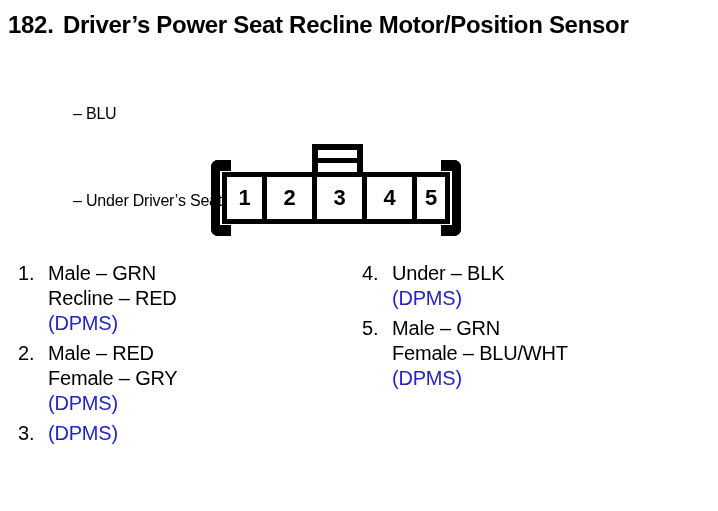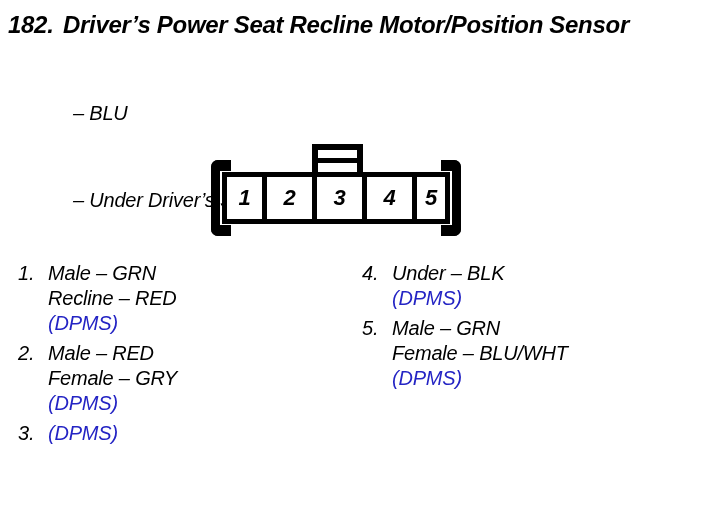--- a/index.html
+++ b/index.html
@@ -1,15 +1,15 @@
 <!DOCTYPE html>
 <html style="--note-blue: #2424c4;"><head>
 <meta charset="utf-8">
 <style>
-  * { margin: 0; padding: 0; box-sizing: border-box; font-style: italic; }
+  * { margin: 0; padding: 0; box-sizing: border-box; }
   html, body { background: #ffffff; }
   .page {
     position: relative;
     width: 718px;
     height: 511px;
     background: #ffffff;
     color: #000000;
     font-family: "Liberation Sans", sans-serif;
     overflow: hidden;
   }
@@ -25,21 +25,21 @@
     letter-spacing: -0.3px;
     white-space: nowrap;
   }
   .title-num { width: 55px; flex: 0 0 55px; }
 
   
   .details {
     position: absolute;
     left: 73px;
     top: 41px;
-    font-size: 20px;
+    font-size: 16px;
     line-height: 29px;
     letter-spacing: -0.2px;
     white-space: pre;
   }
 
   
   .connector { position: absolute; left: 0; top: 0; width: 718px; height: 250px; }
   .conn-tab {
     position: absolute;
     left: 312px; top: 144px;

